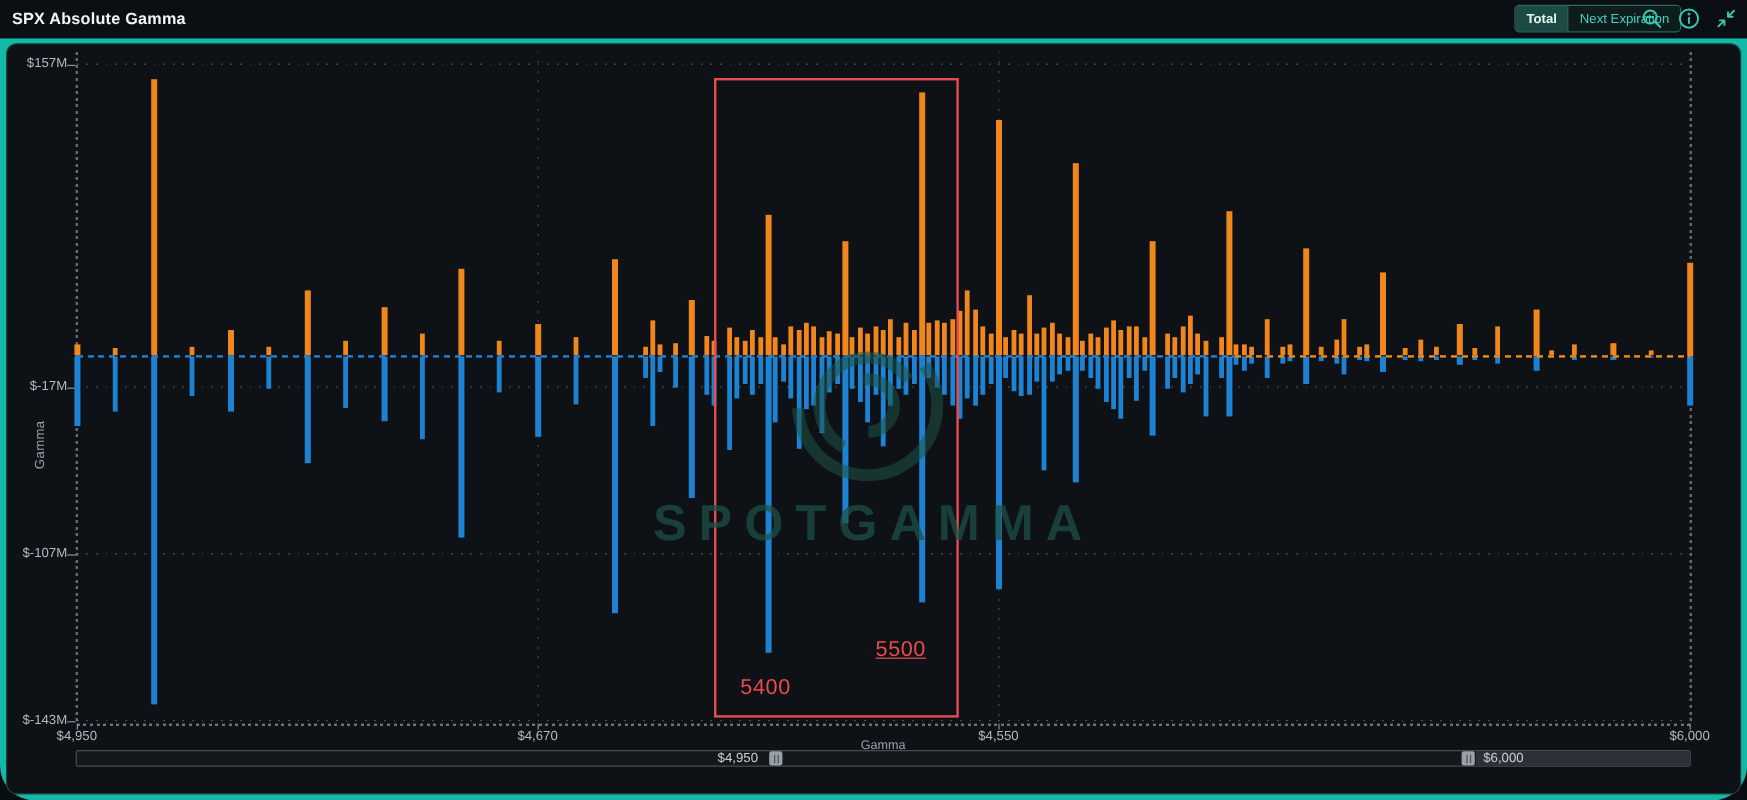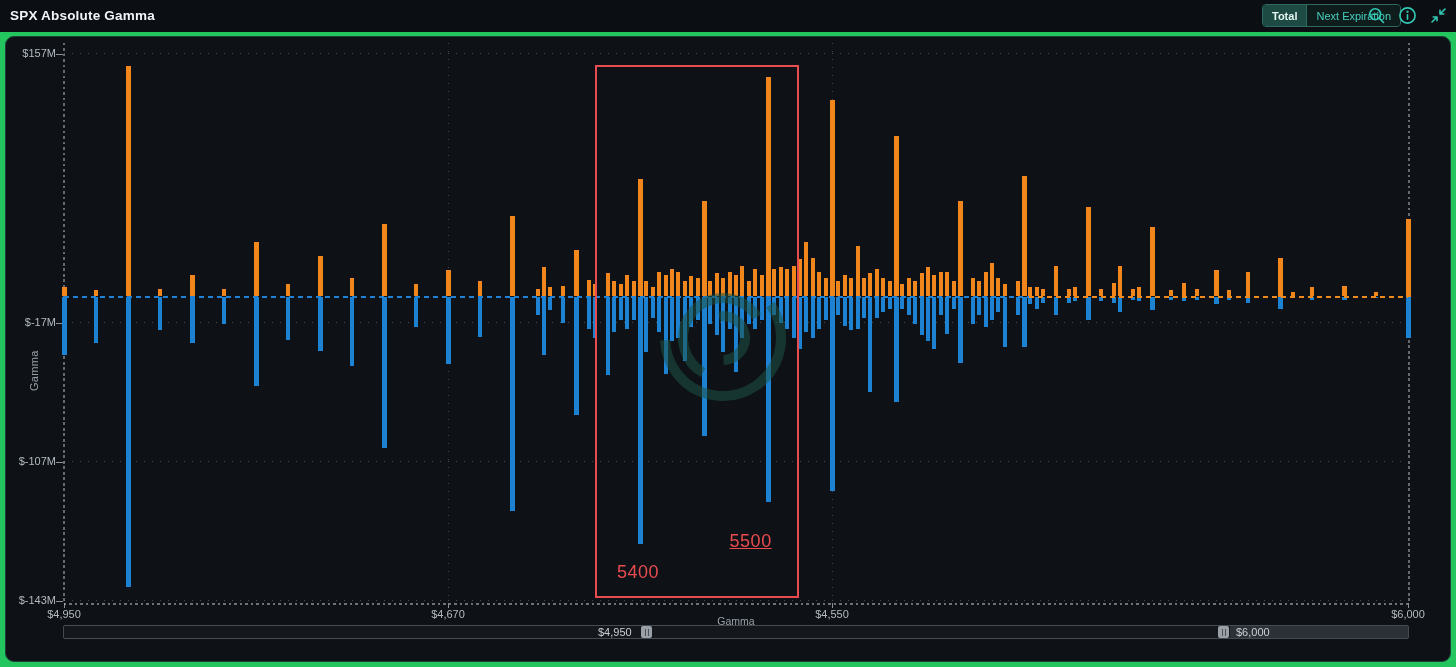--- a/index.html
+++ b/index.html
@@ -1,18 +1,18 @@
 <!DOCTYPE html>
 <html><head>
 <meta charset="utf-8">
 <style>
   * { margin:0; padding:0; box-sizing:border-box; }
   html,body { width:1456px; height:667px; background:#0a0d11; overflow:hidden;
               font-family:"Liberation Sans", sans-serif; }
-  #app { position:relative; width:1456px; height:667px; background:#22c55e; }
+  #app { position:relative; width:1456px; height:667px; background:#14b8a6;border-radius:29px; }
 
   
   #header { position:absolute; left:0; top:0; width:1456px; height:32px; background:#0b0e12; }
   #title { position:absolute; left:10px; top:8px; font-size:13.5px; font-weight:700; color:#f2f5f7; letter-spacing:.2px; }
   #toggle-group { position:absolute; left:1262px; top:4px; height:23px; display:flex;
                   border:1px solid #2e6a61; border-radius:4px; overflow:hidden; }
   .tg-btn { height:100%; border:none; font-family:"Liberation Sans",sans-serif; font-size:11px;
             padding:0 9px; cursor:pointer; }
   .tg-btn.active { background:#1d4a43; color:#e4f6f2;font-weight:bold; }
   .tg-btn.inactive { background:#0e1d1c; color:#45cfbd; border-left:1px solid #2e6a61; }
@@ -346,20 +346,21 @@
     <div class="abs" id="axis-title-y" style="left:22px; top:354px;">Gamma</div>
     <div class="abs" id="axis-title-x" style="left:730px; top:578px;">Gamma</div>
 
     <svg id="wm-logo" class="abs" style="left:647px; top:231px;" width="140" height="140" viewBox="-70 -70 140 140">
       <g fill="none" stroke="#1d5348" stroke-width="10">
         <circle r="58" stroke-dasharray="215 150" transform="rotate(-35)"></circle>
         <circle r="40" stroke-dasharray="145 107" transform="rotate(120)"></circle>
         <circle r="22" stroke-dasharray="72 66" transform="rotate(-100)"></circle>
       </g>
     </svg>
+    <div class="abs" id="wm-text" style="left:722px; top:375px;">SPOTGAMMA</div>
 
     <div class="abs" id="slider-track">
       <div class="abs" id="slider-selected-right" style="left:1166px; top:0; width:178px; height:12px;"></div>
     </div>
     <div class="abs slider-handle" style="left:635px; top:589px;">
         <i></i>
         <i></i>
       </div>
     <div class="abs slider-handle" style="left:1212px; top:589px;">
         <i></i>

